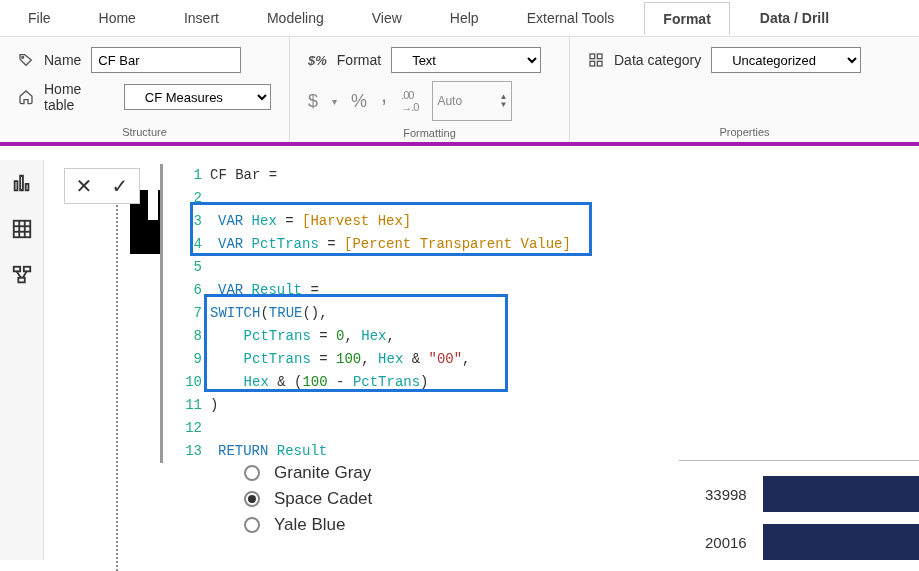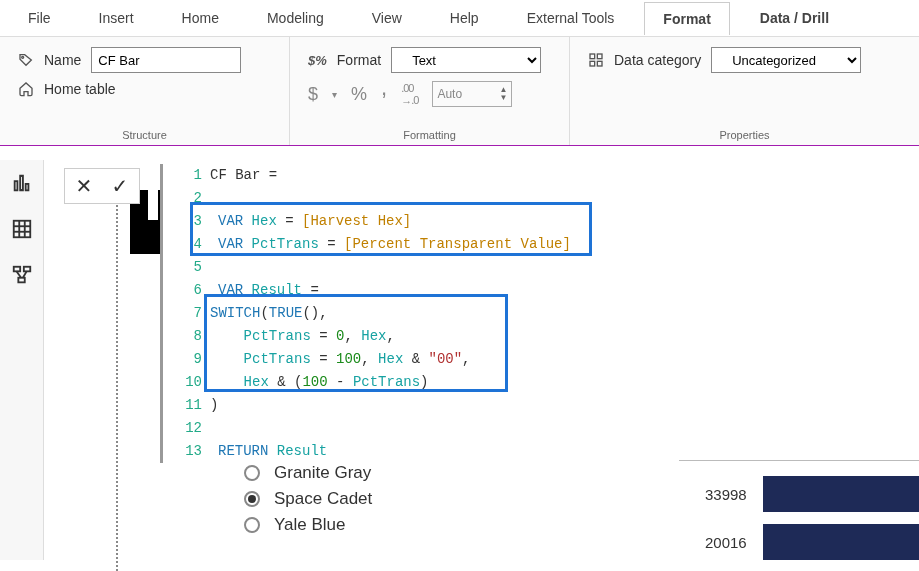--- a/index.html
+++ b/index.html
@@ -5,33 +5,33 @@
   * { box-sizing: border-box; margin: 0; padding: 0; }
   body { font-family: 'Segoe UI', sans-serif; font-size: 13px; color: #333; background: #fff; width: 919px; height: 571px; overflow: hidden; position: relative; }
 
   
   .menu-bar { display: flex; align-items: center; height: 36px; padding: 0 10px; gap: 12px; }
   .menu-item { padding: 8px 18px; cursor: pointer; font-size: 14px; color: #444; }
   .menu-item.active { background: #fff; border: 1px solid #ccc; border-bottom: none; font-weight: 600; }
   .menu-item.right-group { font-weight: 600; }
 
   
-  .ribbon { display: flex; border-top: 1px solid #ddd; border-bottom: 1px solid #a21caf; height: 110px; background: #fafafa; }
+  .ribbon { display: flex; border-top: 1px solid #ddd; border-bottom: 4px solid #a21caf; height: 110px; background: #fafafa; }
   .ribbon-group { border-right: 1px solid #ddd; padding: 10px 18px 4px; display: flex; flex-direction: column; justify-content: space-between; }
   .ribbon-group-label { text-align: center; font-size: 11px; color: #666; margin-top: 6px; }
   .ribbon-rows { display: flex; flex-direction: column; gap: 8px; }
   .ribbon-row { display: flex; align-items: center; gap: 10px; }
   .ribbon-label { font-size: 14px; color: #333; }
   .ribbon-input { height: 26px; border: 1px solid #888; padding: 2px 6px; font-size: 13px; background: #fff; }
   .ribbon-select { height: 26px; border: 1px solid #888; padding: 2px 16px; font-size: 13px; background: #fff; }
 
   .icon-sm { width: 16px; height: 16px; flex: none; }
 
   .fmt-icons { display: flex; align-items: center; gap: 14px; color: #888; font-size: 18px; }
-  .auto-box { border: 1px solid #aaa; width: 80px; height: 26px; display: flex; align-items: center; justify-content: space-between; padding: 0 4px; color: #888; font-size: 12px;}
+  .auto-box { border: 1px solid #aaa; width: 80px; height: 40px; display: flex; align-items: center; justify-content: space-between; padding: 0 4px; color: #888; font-size: 12px;}
   .stepper { display: flex; flex-direction: column; font-size: 8px; line-height: 8px; color: #666; }
 
   
   .sidebar { position: absolute; left: 0; top: 160px; width: 44px; height: 400px; border-right: 1px solid #ddd; display: flex; flex-direction: column; align-items: center; padding-top: 12px; gap: 24px; background: #f7f7f7;}
   .side-icon { width: 22px; height: 22px; color: #555; cursor: pointer; }
 
   
   .work-area { position: absolute; left: 44px; top: 160px; right: 0; bottom: 0; }
   .confirm-bar { position: absolute; left: 20px; top: 8px; display: flex; align-items: center; gap: 10px; background: #fff; padding: 4px 6px; border: 1px solid #ccc; z-index: 5; }
   .confirm-btn { width: 26px; height: 26px; display: flex; align-items: center; justify-content: center; cursor: pointer; font-size: 20px; color: #333; }
@@ -67,22 +67,22 @@
   .bar-row { display: flex; align-items: center; height: 48px; }
   .bar-label { width: 64px; font-size: 15px; color: #333; text-align: left; padding-left: 6px;}
   .bar-fill { height: 36px; background: #1e2a57; flex: 1; }
   .sep-line { position: absolute; right: 0; top: 300px; width: 240px; border-top: 1px solid #bbb; }
 </style>
 </head>
 <body>
 
 <div class="menu-bar" id="menu-bar">
     <div class="menu-item">File</div>
+    <div class="menu-item">Home</div>
     <div class="menu-item">Insert</div>
-    <div class="menu-item">Home</div>
     <div class="menu-item">Modeling</div>
     <div class="menu-item">View</div>
     <div class="menu-item">Help</div>
     <div class="menu-item">External Tools</div>
     <div class="menu-item active right-group">Format</div>
     <div class="menu-item right-group">Data / Drill</div>
   </div>
 
 <div class="ribbon">
   <div class="ribbon-group" style="width:290px">
@@ -93,20 +93,23 @@
             <circle cx="7" cy="8" r="1.5"></circle>
           </svg>
         <span class="ribbon-label">Name</span>
         <input class="ribbon-input" style="width: 150px;" value="CF Bar">
       </div>
       <div class="ribbon-row">
         <svg class="icon-sm" viewBox="0 0 24 24" fill="none" stroke="#555" stroke-width="2">
             <path d="M3 11l9-8 9 8v9a2 2 0 01-2 2h-4v-6h-6v6H5a2 2 0 01-2-2z"></path>
           </svg>
         <span class="ribbon-label">Home table</span>
+        <select class="ribbon-select" style="width:150px">
+          <option>CF Measures</option>
+        </select>
       </div>
     </div>
     <div class="ribbon-group-label">Structure</div>
   </div>
 
   <div class="ribbon-group" style="width:280px">
     <div class="ribbon-rows">
       <div class="ribbon-row">
         <span style="font-weight:bold;font-style:italic;color:#555">$%</span>
         <span class="ribbon-label">Format</span>

